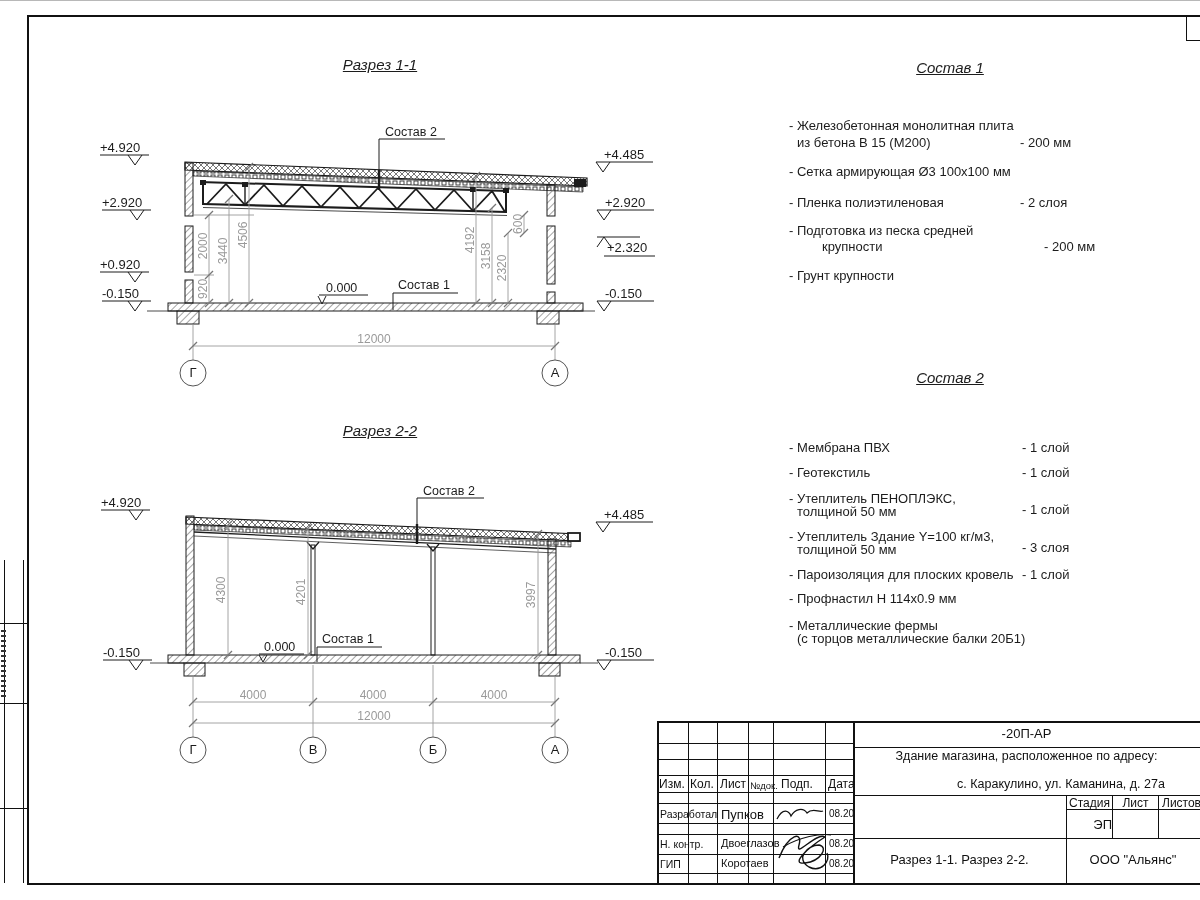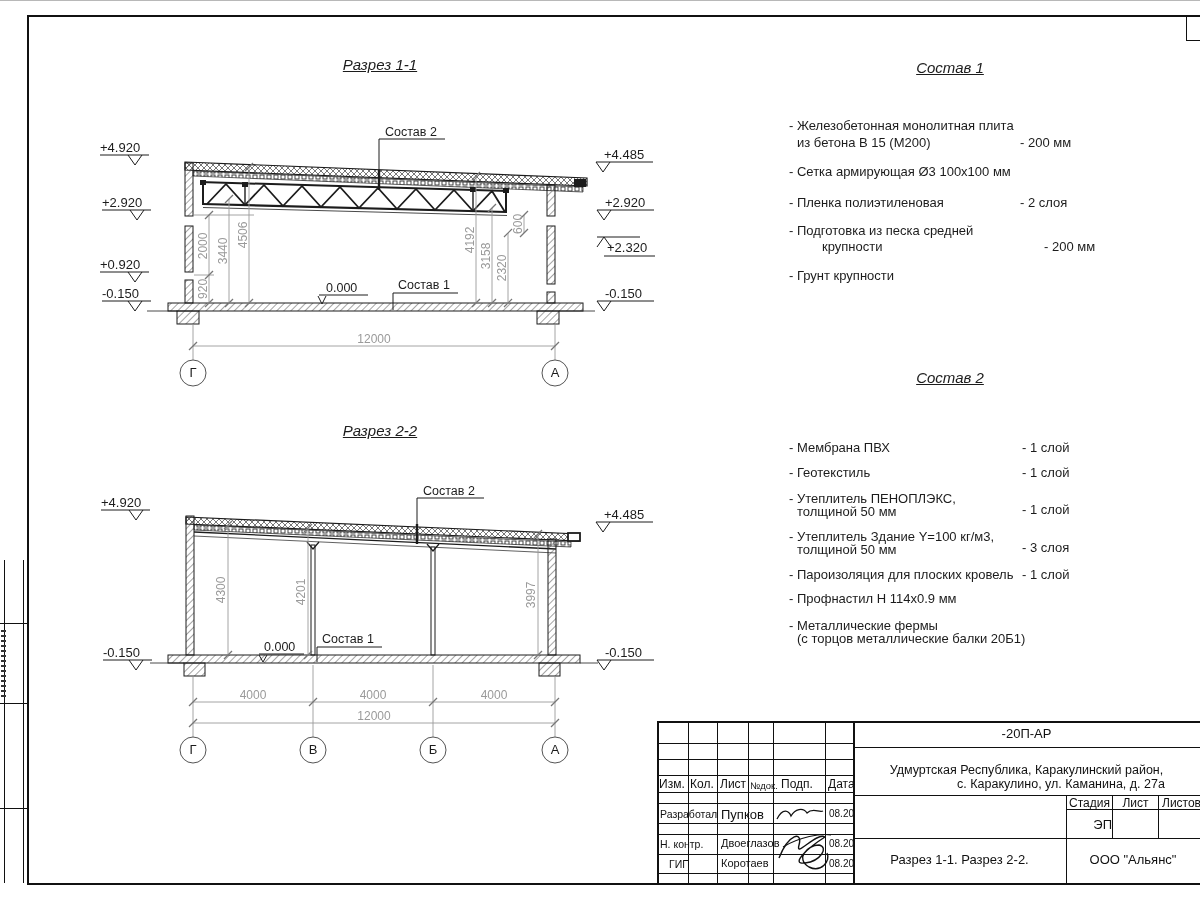--- a/index.html
+++ b/index.html
@@ -320,32 +320,32 @@
     <div class="tb-text" style="left:93px;top:59px;font-size:9.5px;">№док.</div>
     <div class="tb-text" style="left:124px;top:56px;font-size:12px;">Подп.</div>
     <div class="tb-text" style="left:171px;top:56px;font-size:12px;text-align:center;">Дата</div>
 
     <div class="tb-text" style="left:3px;top:87px;font-size:10.5px;">Разработал</div>
     <div class="tb-text" style="left:64px;top:86px;font-size:13px;">Пупков</div>
     <div class="tb-text" style="left:172px;top:87px;font-size:10px;">08.20</div>
     <div class="tb-text" style="left:3px;top:117px;font-size:10.5px;">Н. контр.</div>
     <div class="tb-text" style="left:64px;top:116px;font-size:11px;">Двоеглазов</div>
     <div class="tb-text" style="left:172px;top:117px;font-size:10px;">08.20</div>
-    <div class="tb-text" style="left:12px;top:137px;font-size:10.5px;">ГИП</div>
+    <div class="tb-text" style="left:3px;top:137px;font-size:10.5px;">ГИП</div>
     <div class="tb-text" style="left:64px;top:136px;font-size:11px;">Коротаев</div>
     <div class="tb-text" style="left:172px;top:137px;font-size:10px;">08.20</div>
 
     <svg width="90" height="75" style="left:112px;top:82px;">
       <path d="M8,16 C14,4 20,8 22,13 C26,6 34,4 38,10 C44,4 50,10 54,8" fill="none" stroke="#111" stroke-width="1.3"></path>
       <path d="M10,55 C20,30 34,28 30,42 C26,56 48,28 56,34 C40,44 20,62 36,60 C52,58 60,44 50,42 C38,42 26,56 40,64 C52,70 62,58 58,50" fill="none" stroke="#111" stroke-width="1.4"></path>
       <path d="M14,44 C30,34 52,30 62,32" fill="none" stroke="#111" stroke-width="1.1"></path>
     </svg>
 
     <div class="tb-text" style="left:196px;top:5px;width:347px;text-align:center;font-size:13px;">-20П-АР</div>
-    <div class="tb-text" style="left:196px;top:42px;width:347px;text-align:center;font-size:12.5px;">Удмуртская Республика, Каракулинский район,</div>
+    <div class="tb-text" style="left:196px;top:28px;width:347px;text-align:center;font-size:12.5px;">Здание магазина, расположенное по адресу:</div>
     <div class="tb-text" style="left:196px;top:56px;width:416px;text-align:center;font-size:12.5px;">с. Каракулино, ул. Каманина, д. 27а</div>
     <div class="tb-text" style="left:410px;top:75px;width:45px;text-align:center;font-size:12px;">Стадия</div>
     <div class="tb-text" style="left:456px;top:75px;width:45px;text-align:center;font-size:12px;">Лист</div>
     <div class="tb-text" style="left:502px;top:75px;width:45px;text-align:center;font-size:12px;">Листов</div>
     <div class="tb-text" style="left:410px;top:96px;width:45px;text-align:right;font-size:13px;">ЭП</div>
     <div class="tb-text" style="left:196px;top:131px;width:213px;text-align:center;font-size:13px;">Разрез 1-1. Разрез 2-2.</div>
     <div class="tb-text" style="left:409px;top:131px;width:134px;text-align:center;font-size:13px;">ООО "Альянс"</div>
   </div>
 
 </div>

